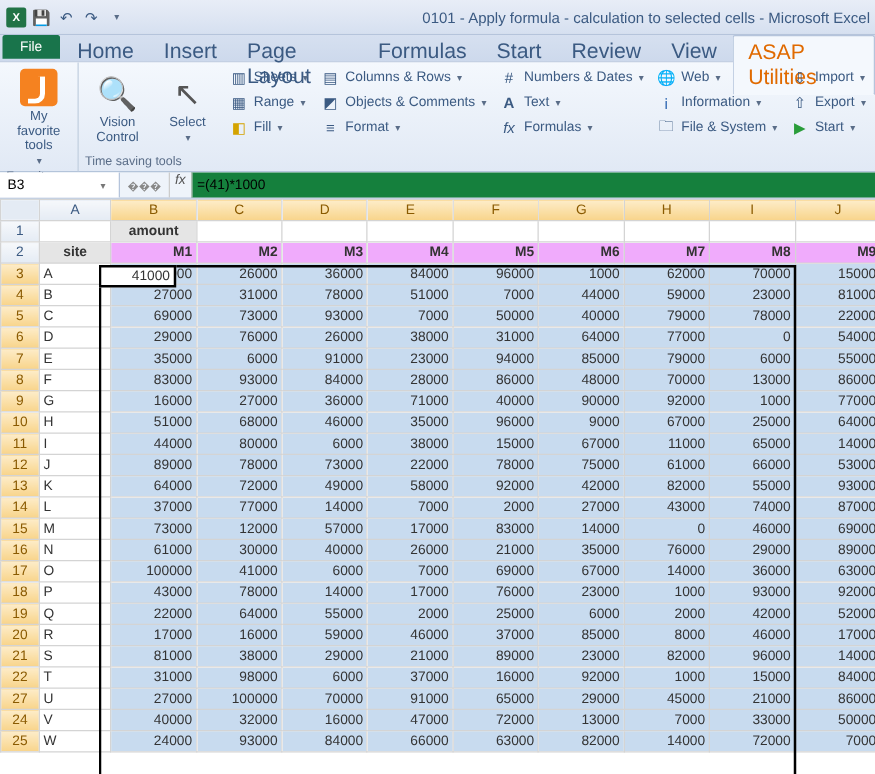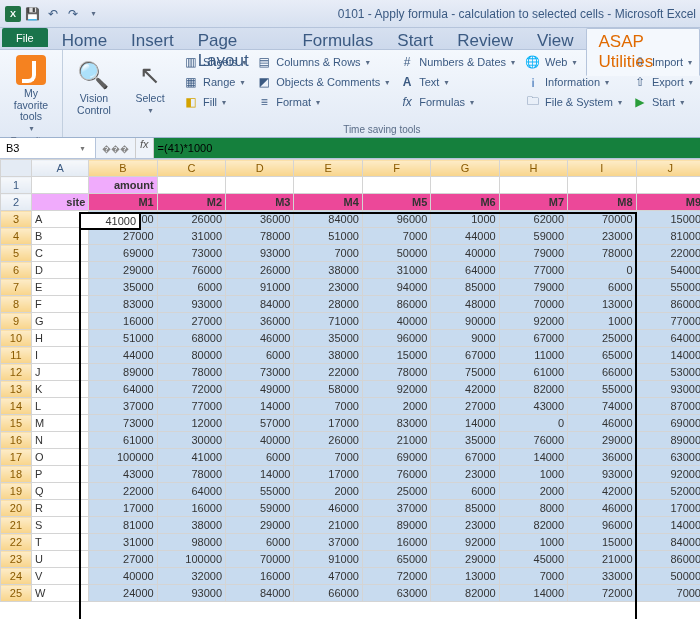--- a/index.html
+++ b/index.html
@@ -15,21 +15,21 @@
   
   .ribbon-tabs { height: 22px; background: linear-gradient(#d6e0f0, #cdd9ec); display: flex; align-items: flex-start; padding-left: 2px; border-bottom: 1px solid #b5c4db; }
   .file-tab { background: #19744b; color: #fff; padding: 4px 14px 3px; font-size: 11px; border-radius: 2px 2px 0 0; margin-right: 2px; }
   .tab { padding: 3px 12px 3px; font-size: 17px; color: #3b5a82; cursor: pointer; }
   .tab.active { background: #f4f8fd; border: 1px solid #b5c4db; border-bottom: 1px solid #f4f8fd; border-radius: 2px 2px 0 0; margin-bottom: -1px; color: #e06a00; }
   
   
   .ribbon { height: 88px; background: linear-gradient(#f4f8fd, #e1e9f5); border-bottom: 1px solid #9db2ce; display: flex; }
   .ribbon-group { border-right: 1px solid #c2cfdf; padding: 2px 5px 1px; display: flex; flex-direction: column; }
   .ribbon-group .group-body { flex: 1; display: flex; gap: 4px; }
-  .ribbon-group .group-label { text-align: center; font-size: 10px; color: #5a6d88; padding: 1px 0; }
+  .ribbon-group .group-label { text-align: left; font-size: 10px; color: #5a6d88; padding: 1px 0; }
   .big-btn { width: 52px; display: flex; flex-direction: column; align-items: center; justify-content: center; gap: 2px; font-size: 10.5px; color: #3b5a82; text-align: center; line-height: 1.1; padding: 2px; }
   .big-btn .ic { width: 32px; height: 32px; display: flex; align-items: center; justify-content: center; }
   .asap-logo { width: 30px; height: 30px; background: #f58220; border-radius: 4px; position: relative; }
   .asap-logo:after { content:""; position:absolute; left:6px; top:6px; width:10px; height:18px; border-right:4px solid #fff; border-bottom:4px solid #fff; border-radius:0 0 8px 0; }
   .mag { font-size: 26px; color: #4472a8; }
   .cursor { font-size: 26px; color: #555; }
   .col-btns { display: flex; flex-direction: column; gap: 0px; }
   .small-btn { display: flex; align-items: center; gap: 4px; font-size: 11px; color: #3b5a82; padding: 2px 3px; white-space: nowrap; }
   .small-btn .sic { width: 16px; height: 16px; display: flex; align-items: center; justify-content: center; font-size: 12px; }
   .dd { font-size: 8px; color: #5a6d88; margin-left: 1px; }
@@ -48,22 +48,22 @@
   table.grid { border-collapse: collapse; table-layout: fixed; width: 705px; }
   .grid th, .grid td { border: 1px solid #d4d4d4; height: 17px; font-size: 11px; padding: 0 3px; overflow: hidden; }
   .grid thead th { background: linear-gradient(#f6f8fb, #e4ebf4); color: #3b5a82; font-weight: normal; text-align: center; position: sticky; top:0; }
   .grid .rowhdr { background: linear-gradient(#f6f8fb, #e4ebf4); text-align: center; color: #3b5a82; width: 28px; }
   .grid .rowhdr.sel, .grid thead th.sel { background: linear-gradient(#fdecc8, #f8d48a); color: #8a5a00; }
   .grid .corner { background: #e4ebf4; width: 28px; }
   .colA { width: 52px; }
   .colD { width: 62px; }
   .grid td.data { text-align: right; background: #c8dbef; }
   .grid td.lbl { text-align: left; background: #fff; }
-  .grid td.hdrcell { text-align: right; font-weight: bold; background: #ec4899; }
-  .grid td.hdrcellL { text-align: right; font-weight: bold; background: #f0abfc; }
+  .grid td.hdrcell { text-align: right; font-weight: bold; background: #f0abfc; }
+  .grid td.hdrcellL { text-align: center; font-weight: bold; background: #e5e5e5; }
   .selection-outline { position: absolute; border: 2px solid #000; pointer-events: none; }
   .active-cell { position:absolute; border:2px solid #000; background:#fff; pointer-events:none; display:flex; align-items:center; justify-content:flex-end; padding:0 3px; font-size:11px; }
 </style>
 </head>
 <body>
 
 <div class="titlebar">
   <div class="qat">
     <div class="qat-icon">
         <div class="excel-icon">X</div>
@@ -508,21 +508,21 @@
           <td class="data">98000</td>
           <td class="data">6000</td>
           <td class="data">37000</td>
           <td class="data">16000</td>
           <td class="data">92000</td>
           <td class="data">1000</td>
           <td class="data">15000</td>
           <td class="data">84000</td>
         </tr>
         <tr>
-          <td class="rowhdr sel">23</td>
+          <td class="rowhdr sel">27</td>
           <td class="lbl colA">U</td>
           <td class="data">27000</td>
           <td class="data">100000</td>
           <td class="data">70000</td>
           <td class="data">91000</td>
           <td class="data">65000</td>
           <td class="data">29000</td>
           <td class="data">45000</td>
           <td class="data">21000</td>
           <td class="data">86000</td>

